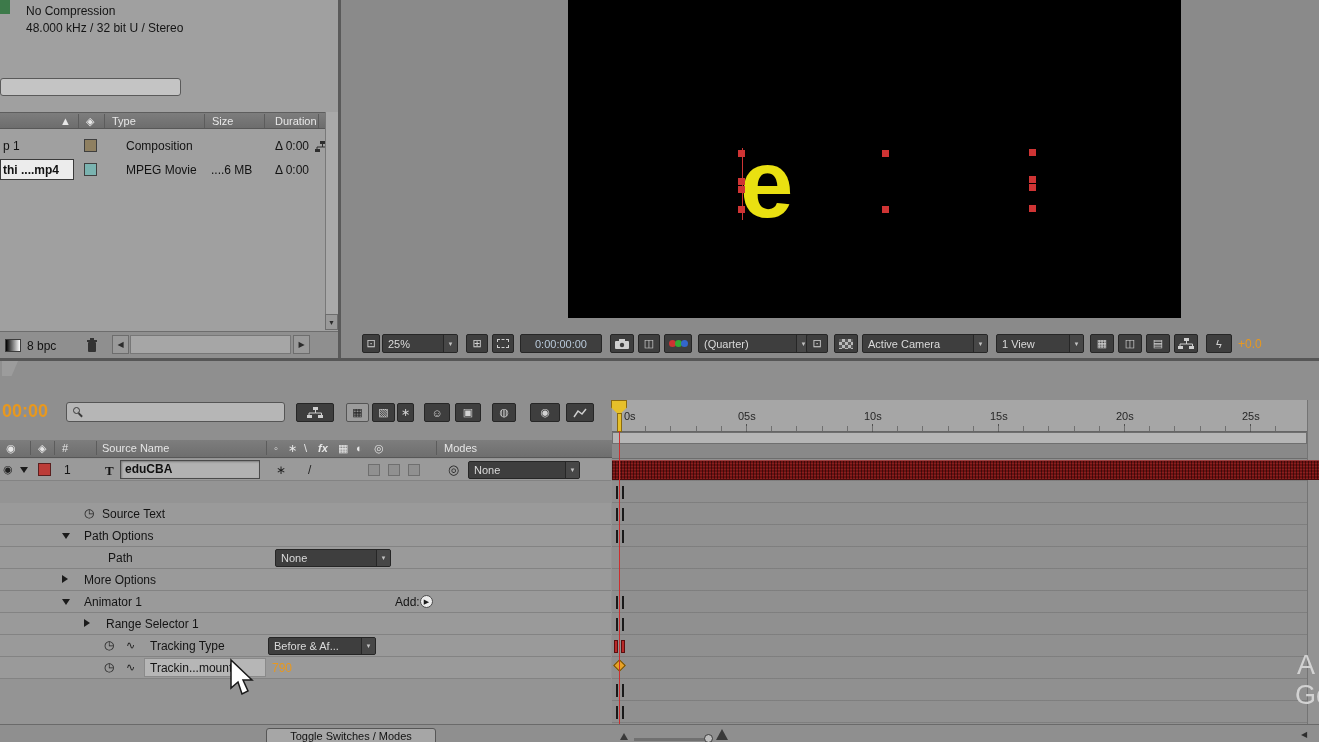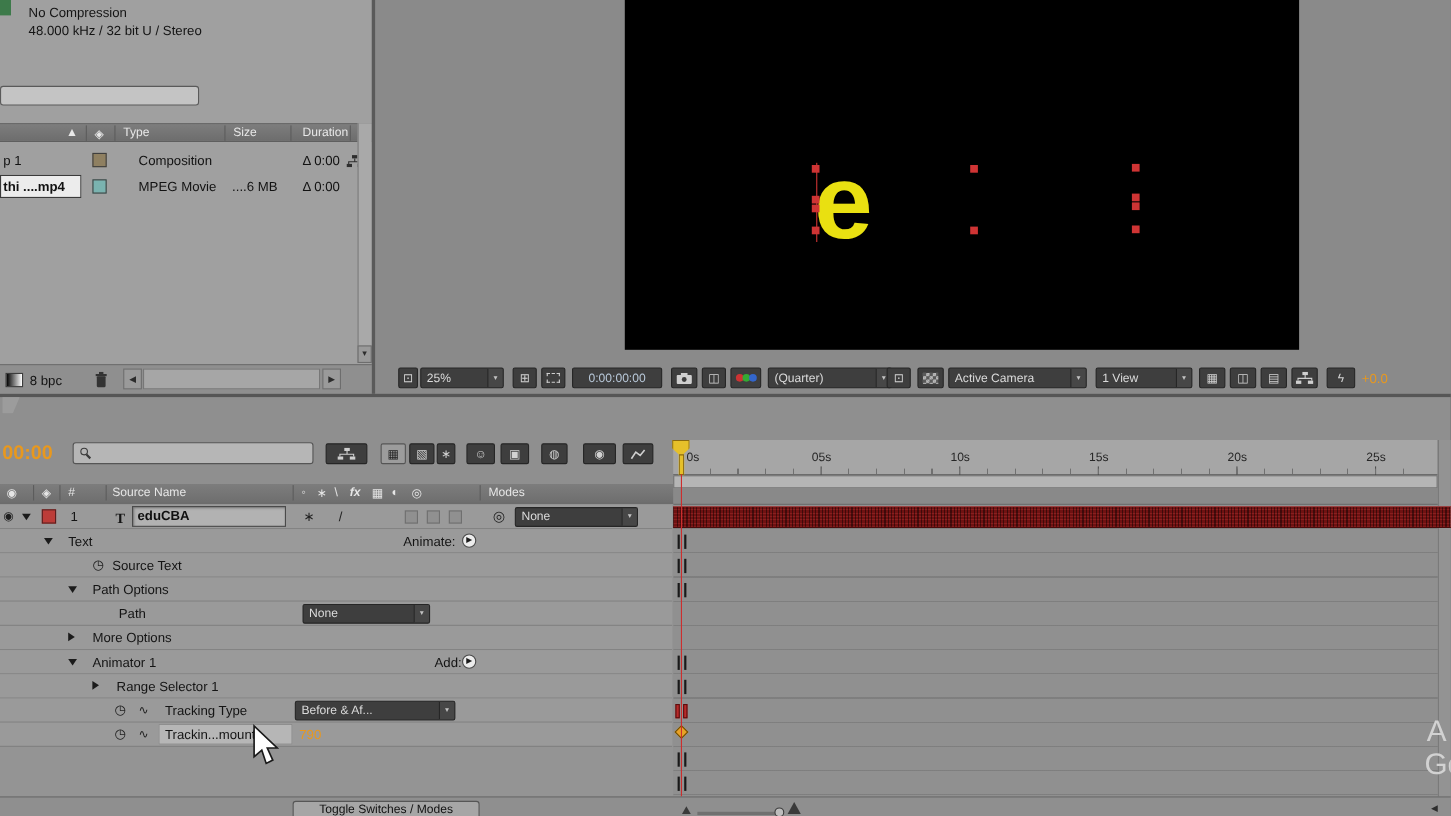--- a/index.html
+++ b/index.html
@@ -264,26 +264,20 @@
     <span class="sqbox" style="left:368px"></span>
     <span class="sqbox" style="left:388px"></span>
     <span class="sqbox" style="left:408px"></span>
     <span class="icn" style="left:448px;top:3px;font-size:13px">◎</span>
     <div class="dd2" style="left:468px;top:2px;width:112px;height:18px">
         <span class="t">None</span>
         <span class="ar">▼</span>
       </div>
   </div>
 
-  <div class="trow" style="top:481px">
-    <span class="td" style="left:40px"></span>
-    <span class="lbl12" style="left:62px">Text</span>
-    <span class="lbl12" style="left:346px;width:68px;text-align:right">Animate:</span>
-    <span class="pb" style="left:420px">▶</span>
-  </div>
 
   <div class="trow" style="top:503px">
     <span class="icn" style="left:84px;top:3px;font-size:12px">◷</span>
     <span class="lbl12" style="left:102px">Source Text</span>
   </div>
 
   <div class="trow" style="top:525px">
     <span class="td" style="left:62px"></span>
     <span class="lbl12" style="left:84px">Path Options</span>
   </div>
@@ -310,21 +304,21 @@
 
   <div class="trow" style="top:613px">
     <span class="tr2" style="left:84px"></span>
     <span class="lbl12" style="left:106px">Range Selector 1</span>
   </div>
 
   <div class="trow" style="top:635px">
     <span class="icn" style="left:104px;top:3px;font-size:12px">◷</span>
     <span class="icn" style="left:126px;top:4px;font-size:11px">∿</span>
     <span class="lbl12" style="left:150px">Tracking Type</span>
-    <div class="dd2" style="left:268px;top:2px;width:146px;height:18px">
+    <div class="dd2" style="left:268px;top:2px;width:108px;height:18px">
         <span class="t">Before &amp; Af...</span>
         <span class="ar">▼</span>
       </div>
   </div>
 
   <div class="trow" style="top:657px">
     <span class="icn" style="left:104px;top:3px;font-size:12px">◷</span>
     <span class="icn" style="left:126px;top:4px;font-size:11px">∿</span>
     <span class="a" style="left:144px;top:1px;width:122px;height:19px;background:#b6b6b6;border:1px solid #8a8a8a"></span>
     <span class="lbl12" style="left:150px">Trackin...mount</span>

